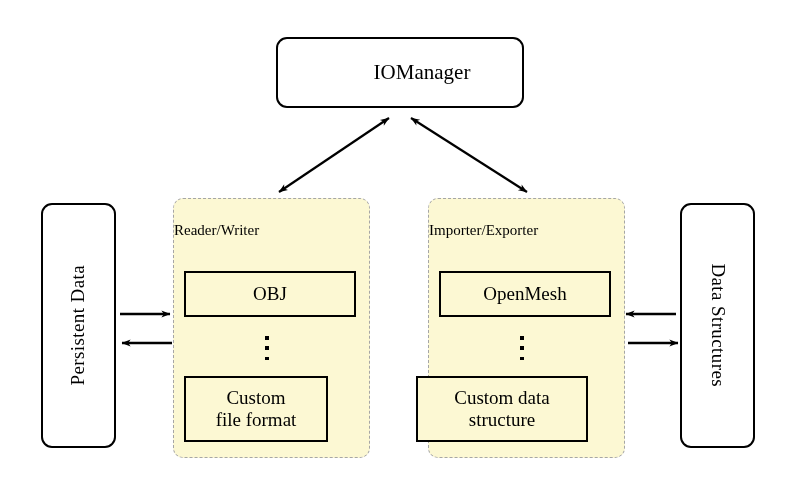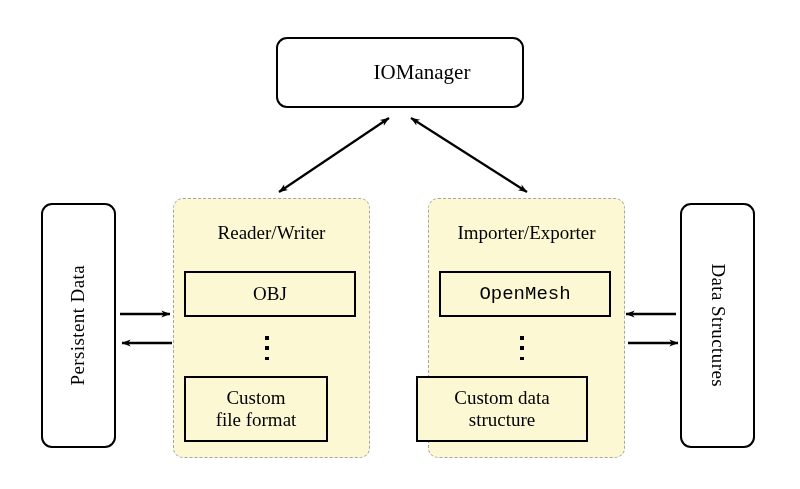--- a/index.html
+++ b/index.html
@@ -59,22 +59,22 @@
     position: absolute;
     box-sizing: border-box;
     background: #fcf8d3;
     border: 1.6px dashed #a6a6a6;
     border-radius: 10px;
   }
   .group-title {
     position: absolute;
     left: 0;
     right: 0;
-    text-align: center;
-    font-size: 19px;
+    text-align: left;
+    font-size: 15px;
     white-space: nowrap;
   }
 
   
   .vlabel {
     white-space: nowrap;
     font-size: 19px;
     letter-spacing: 0.4px;
   }
   .rot-ccw { transform: rotate(-90deg); }
@@ -154,21 +154,21 @@
 
   <div class="node node-yellow" style="left:184px; top:376px; width:144px; height:66px; flex-direction:column;">
     <span class="leaf-label">Custom</span>
     <span class="leaf-label">file format</span>
   </div>
 
   <div class="group" style="left:428px; top:198px; width:197px; height:260px;">
     <div class="group-title" style="top:23px;">Importer/Exporter</div>
   </div>
 
-  <div class="node node-yellow" style="left:439px; top:271px; width:172px; height:46px;font-family:Liberation Mono, monospace;">
+  <div class="node node-yellow" style="left:439px; top:271px; width:172px; height:46px;">
     <span class="leaf-label">OpenMesh</span>
   </div>
 
   <div class="ellipsis" style="left:519px; top:336px; width:6px; height:24px;">
     <i></i>
     <i></i>
     <i></i>
   </div>
 
   <div class="node node-yellow" style="left:416px; top:376px; width:172px; height:66px; flex-direction:column;">

